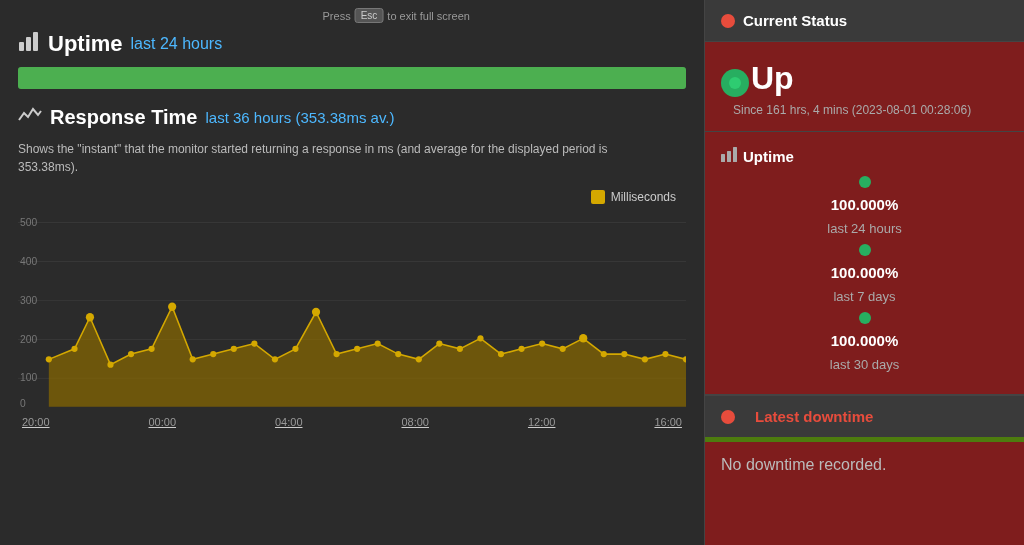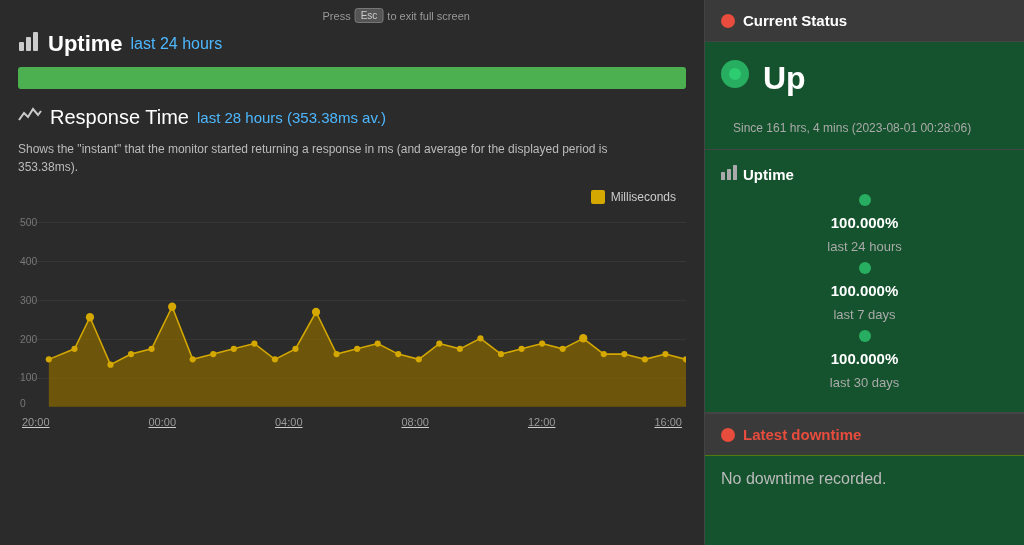--- a/index.html
+++ b/index.html
@@ -82,21 +82,21 @@
       align-items: center;
       gap: 8px;
       margin-top: 6px;
     }
     .response-title .icon {
       font-size: 20px;
       color: #aaa;
     }
     .response-title .label-main {
       font-size: 20px;
-      font-weight: normal;
+      font-weight: bold;
       color: #fff;
     }
     .response-title .label-sub {
       font-size: 15px;
       color: #4db8ff;
     }
 
     .response-desc {
       font-size: 12px;
       color: #bbb;
@@ -138,21 +138,21 @@
       display: flex;
       justify-content: space-between;
       padding: 4px 4px 0 4px;
       font-size: 11px;
       color: #999;
     }
 
     
     .right-panel {
       width: 320px;
-      background: #14532d;
+      background: #7f1d1d;
       border-left: 1px solid #444;
       display: flex;
       flex-direction: column;
     }
 
     .current-status-header {
       background: #3a3a3a;
       padding: 12px 16px;
       display: flex;
       align-items: center;
@@ -171,23 +171,23 @@
       font-weight: bold;
       color: #fff;
     }
 
     .status-up-section {
       padding: 18px 16px 14px;
       border-bottom: 1px solid #444;
     }
     .status-up-row {
       display: flex;
-      align-items: flex-start;
-      gap: 14px;
-      margin-bottom: 24px;
+      align-items: flex-end;
+      gap: 2px;
+      margin-bottom: 6px;
     }
     .status-dot-green-large {
       width: 28px;
       height: 28px;
       border-radius: 50%;
       background: #27ae60;
       flex-shrink: 0;
       display: flex;
       align-items: center;
       justify-content: center;
@@ -265,23 +265,23 @@
     .uptime-period {
       font-size: 13px;
       color: #aaa;
     }
 
     .latest-downtime-header {
       background: #3a3a3a;
       padding: 12px 16px;
       display: flex;
       align-items: center;
-      gap: 8px;
+      gap: 20px;
       border-top: 1px solid #444;
-      border-bottom: 1px solid #4d7c0f;
+      border-bottom: 5px solid #4d7c0f;
     }
     .downtime-dot-red {
       width: 14px;
       height: 14px;
       border-radius: 50%;
       background: #e74c3c;
       flex-shrink: 0;
     }
     .latest-downtime-title {
       font-size: 15px;
@@ -322,21 +322,21 @@
     <div class="progress-bar-fill" style="width:100%"></div>
   </div>
 
   <div class="response-title">
     <span class="icon">
       <svg width="24" height="20" viewBox="0 0 24 20" fill="none" stroke="#ccc" stroke-width="2">
         <polyline points="1,15 6,8 10,12 15,4 20,10 23,6"></polyline>
       </svg>
     </span>
     <span class="label-main">Response Time</span>
-    <span class="label-sub">last 28 hours (353.38ms av.)</span>
+    <span class="label-sub">last 36 hours (353.38ms av.)</span>
   </div>
 
   <div class="response-desc">Shows the "instant" that the monitor started returning a response in ms (and average for the displayed period is 353.38ms).</div>
 
   <div class="chart-area">
     <div class="chart-legend">
       <div class="legend-box"></div>
       <span>Milliseconds</span>
     </div>
 

